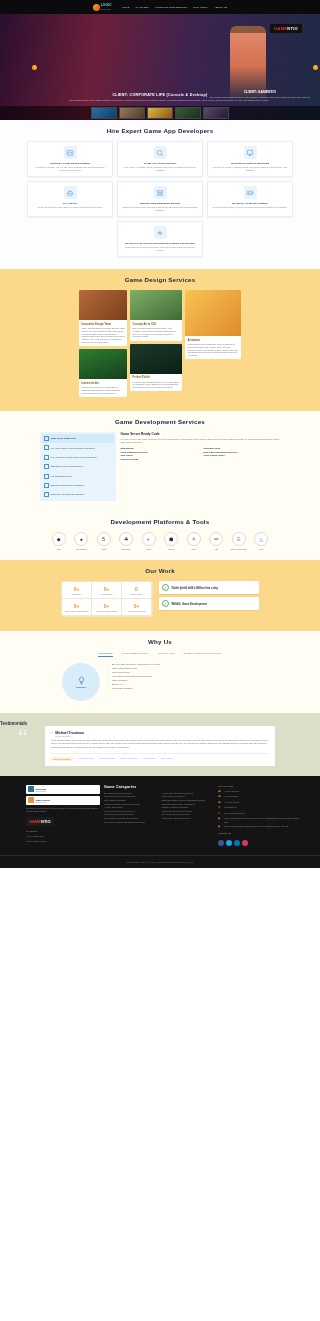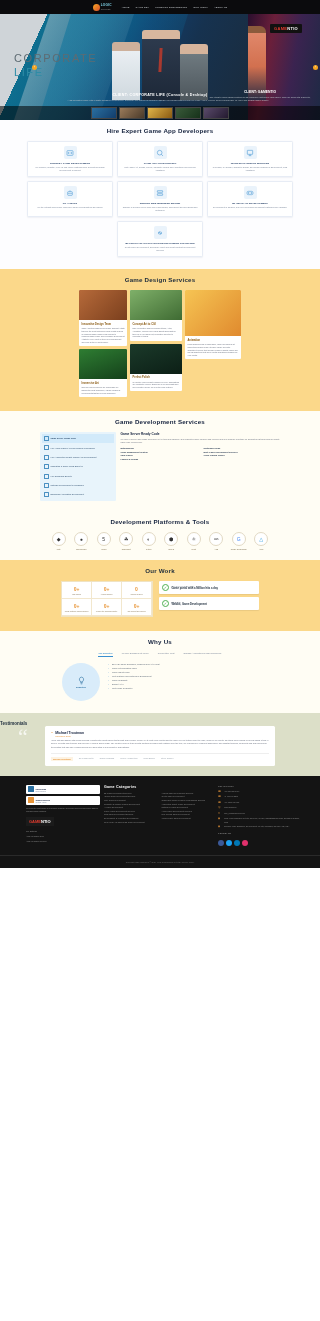--- a/index.html
+++ b/index.html
@@ -184,31 +184,20 @@
     <div class="nav">
       <a>HOME</a>
       <a>GAME DEV</a>
       <a>PRODUCT ENGINEERING</a>
       <a>OUR WORK</a>
       <a>ABOUT US</a>
     </div>
   </div>
 
   <div class="hero">
-    <div class="hero-slide hero-main">
-      <div class="chev2"></div>
-      <div class="chev"></div>
-      <div class="hero-title">
-        <span>CORPORATE</span>
-        <span class="b">LIFE</span>
-      </div>
-      <div class="fig f1"></div>
-      <div class="fig f2"></div>
-      <div class="fig f3"></div>
-    </div>
     <div class="hero-slide hero-alt">
       <div class="gamentio">
         <span class="r">GAME</span><span>NTIO</span>
       </div>
       <div class="fig f4"></div>
     </div>
 
     <div class="hero-cap">
       <h3>CLIENT: CORPORATE LIFE (Console &amp; Desktop)</h3>
       <p>A 3D simulation game with realistic designed environment. Corporate Life has been launched officially on popular platforms Players recall Andes, Lenovo as well as playable on Xbox and One.</p>

